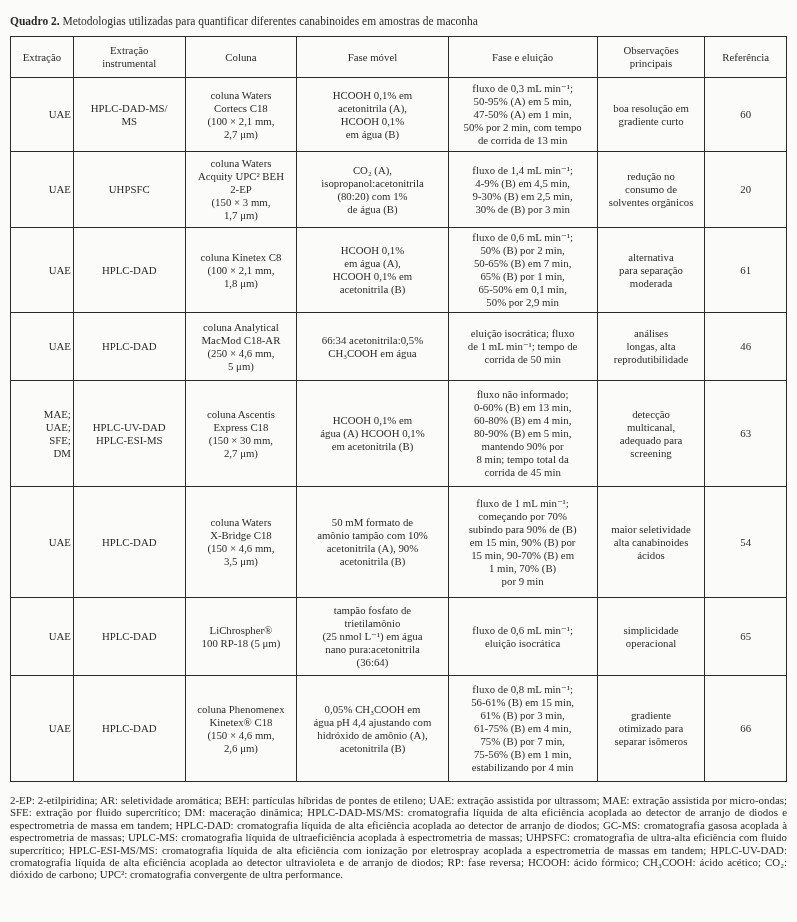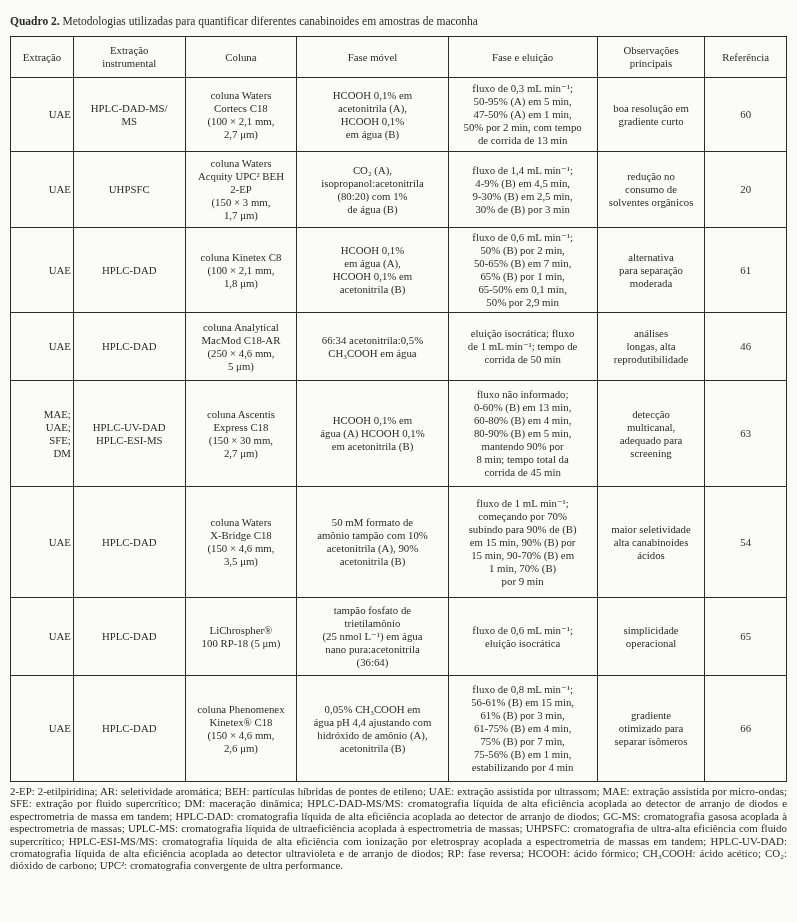--- a/index.html
+++ b/index.html
@@ -50,21 +50,21 @@
   tr.r4 { height: 68px; }
   tr.r5 { height: 106px; }
   tr.r6 { height: 111px; }
   tr.r7 { height: 78px; }
   tr.r8 { height: 106px; }
   .footnote {
     width: 777px;
     font-size: 10.9px;
     line-height: 12.4px;
     text-align: justify;
-    margin-top: 3px;
+    margin-top: 12px;
   }
 </style>
 </head>
 <body>
 
 <div class="page">
 
   <p class="caption"><span class="label">Quadro 2.</span><span> Metodologias utilizadas para quantificar diferentes canabinoides em amostras de maconha</span></p>
 
   <table class="quadro">

